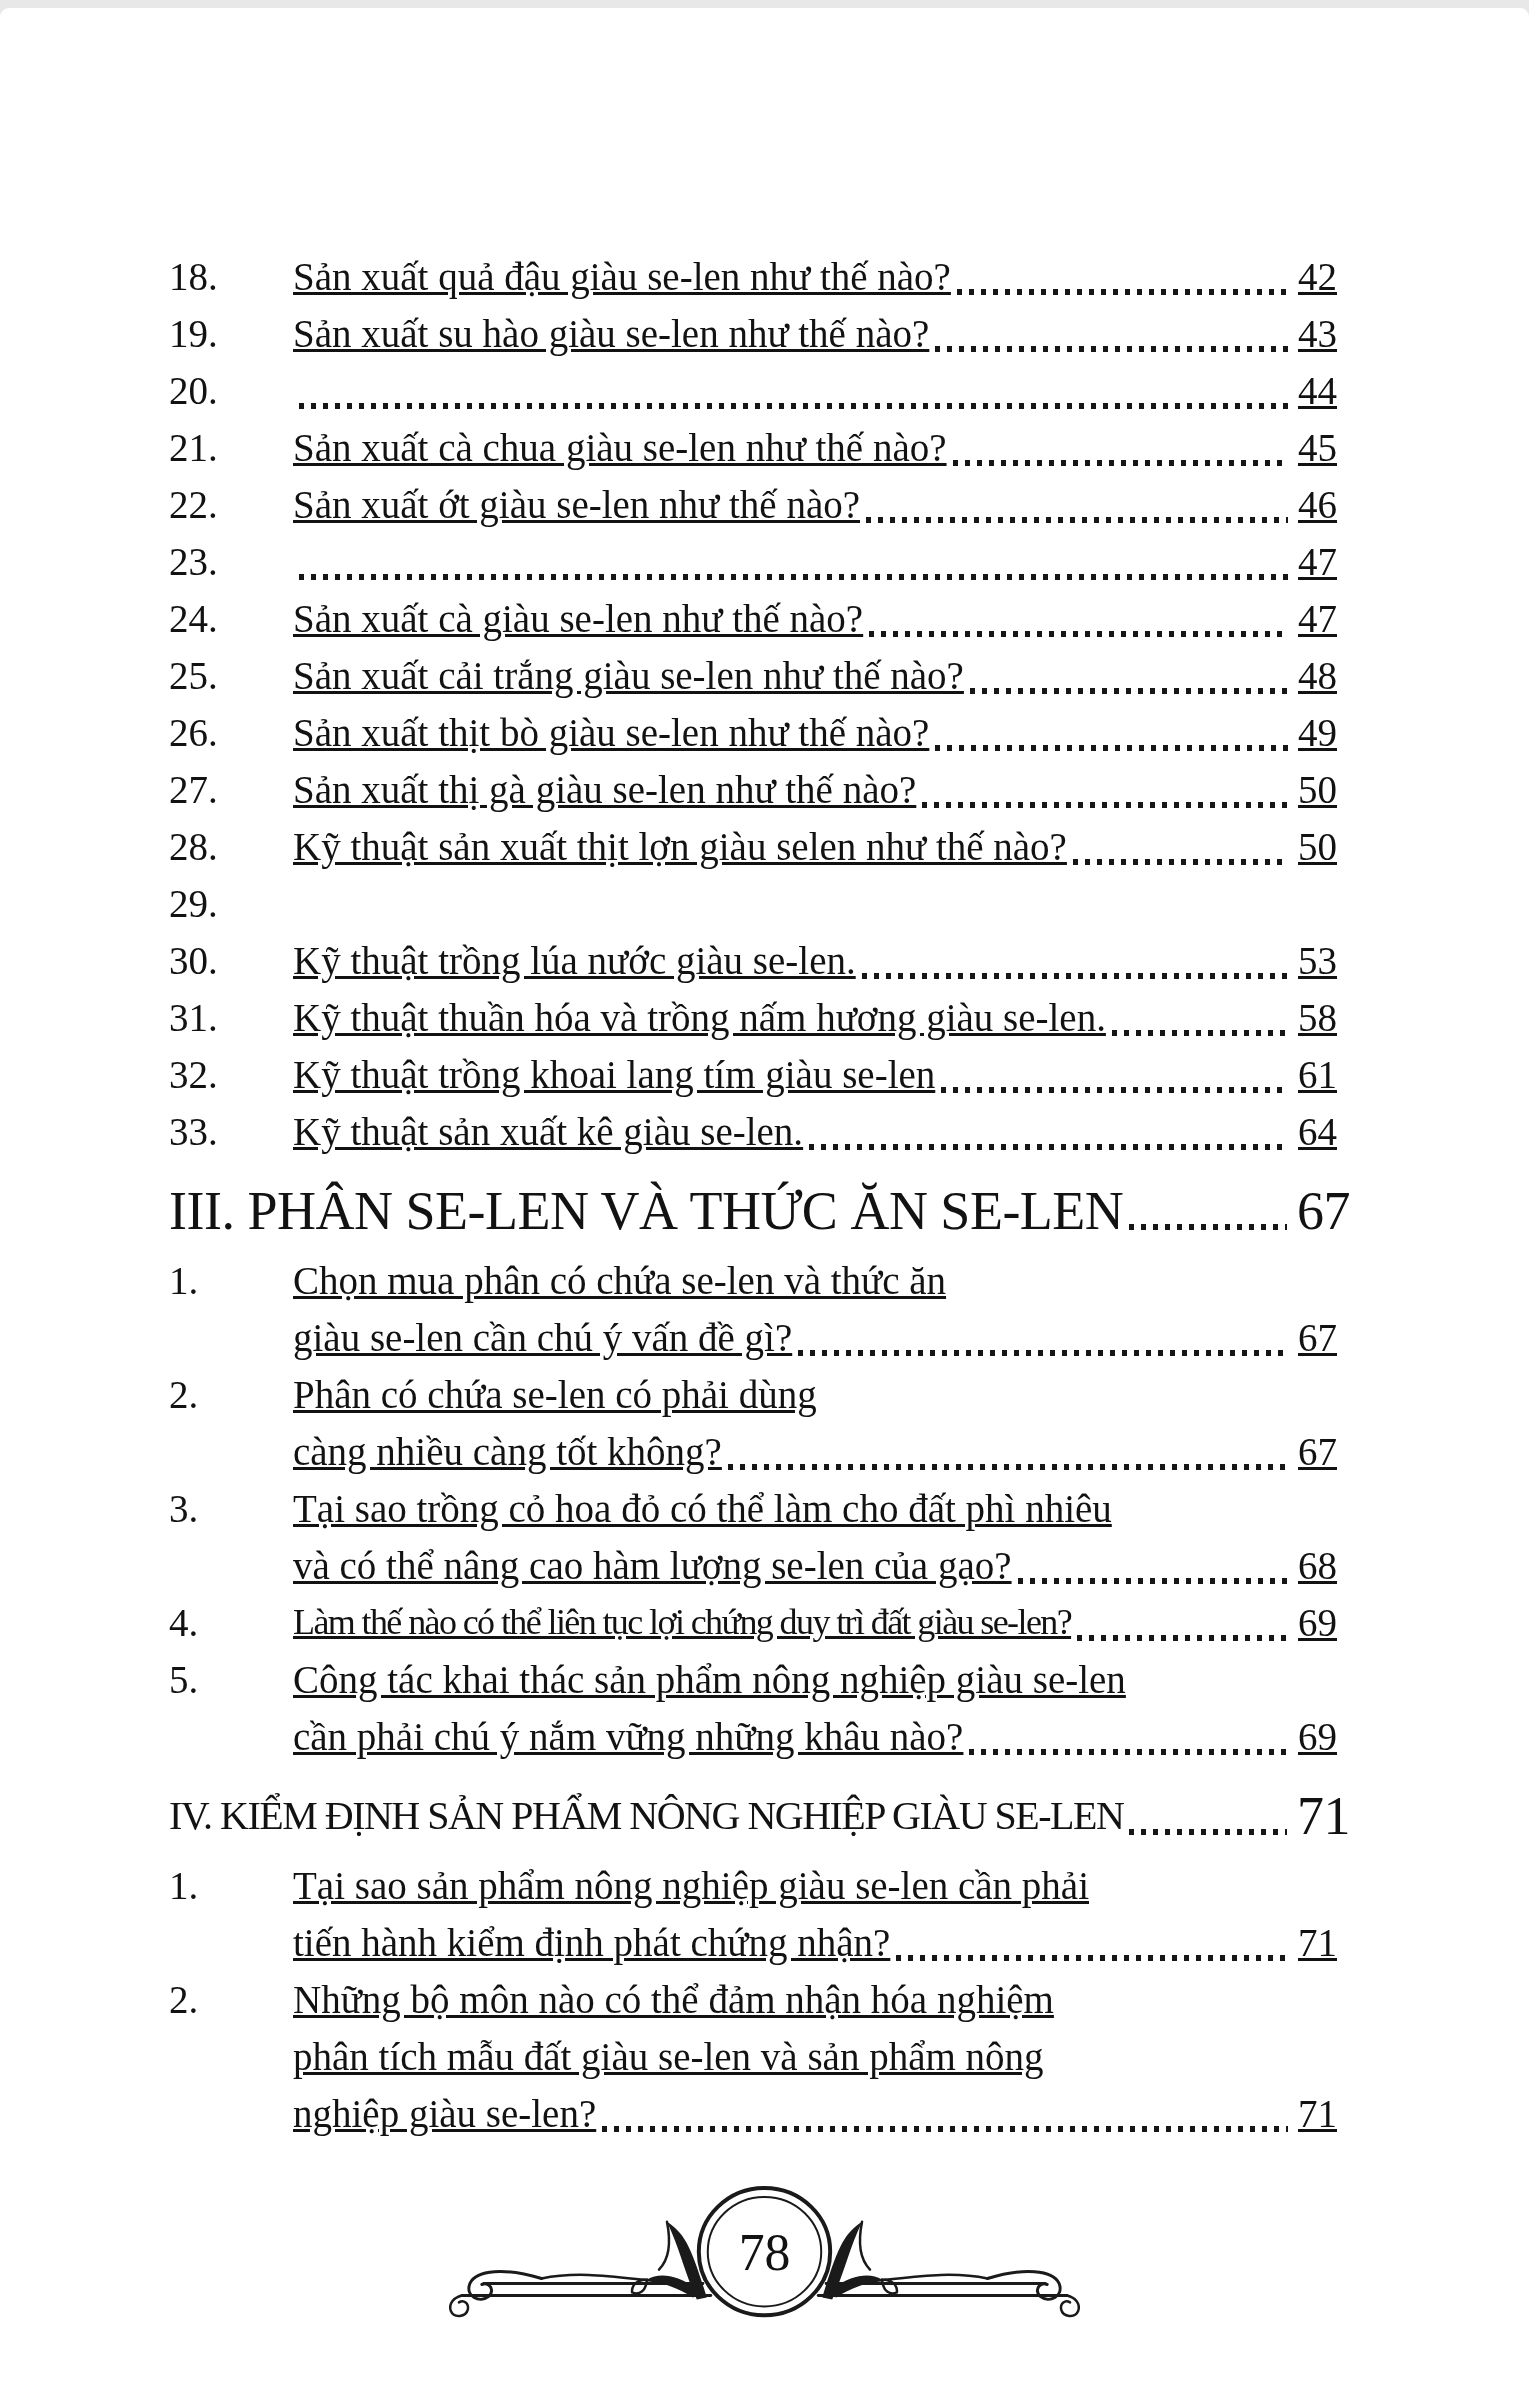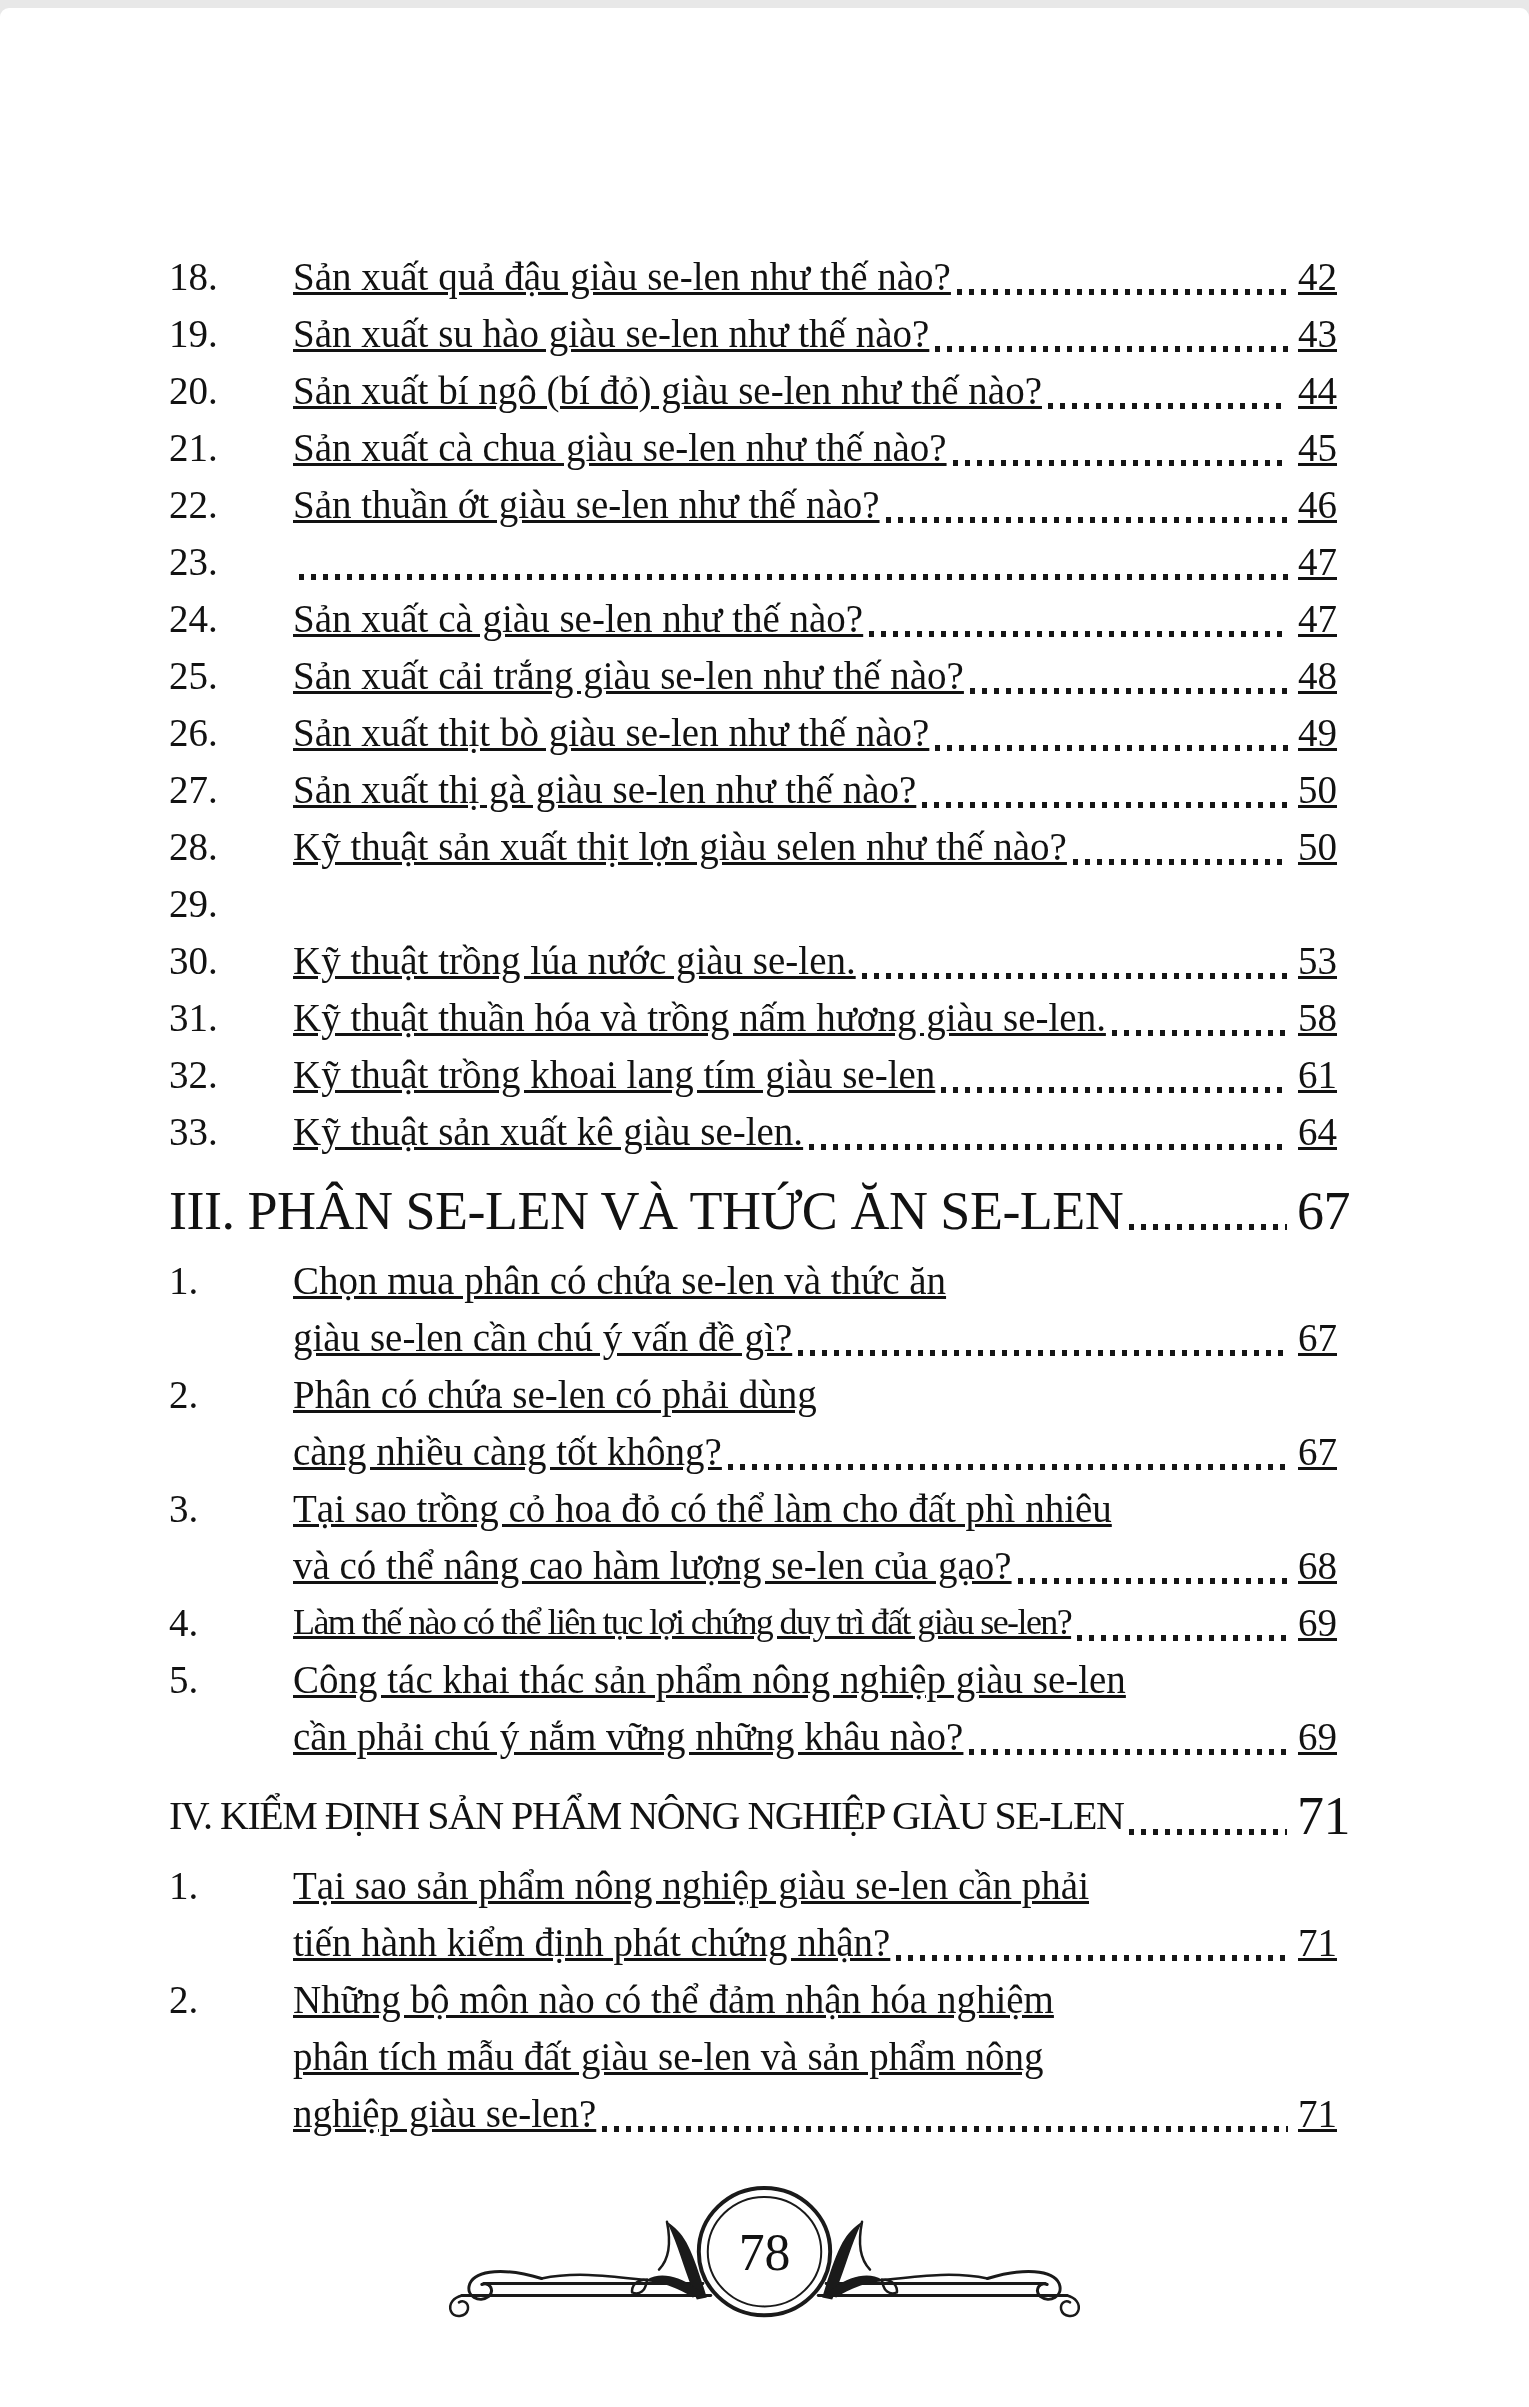--- a/index.html
+++ b/index.html
@@ -77,41 +77,40 @@
     <span class="txt">Sản xuất su hào giàu se-len như thế nào?</span>
     <span class="dots"></span>
     <span class="pg">43</span>
   </div>
         </span>
   </div>
       <div class="row item">
     <span class="num">20.</span>
     <span class="body">
           <div class="line lastline">
-    <span class="txt">Sản xuất bí ngô (bí đỏ) giàu se-len như thế nào?</span>
     <span class="dots"></span>
     <span class="pg">44</span>
   </div>
         </span>
   </div>
       <div class="row item">
     <span class="num">21.</span>
     <span class="body">
           <div class="line lastline">
     <span class="txt">Sản xuất cà chua giàu se-len như thế nào?</span>
     <span class="dots"></span>
     <span class="pg">45</span>
   </div>
         </span>
   </div>
       <div class="row item">
     <span class="num">22.</span>
     <span class="body">
           <div class="line lastline">
-    <span class="txt">Sản thuần ớt giàu se-len như thế nào?</span>
+    <span class="txt">Sản xuất ớt giàu se-len như thế nào?</span>
     <span class="dots"></span>
     <span class="pg">46</span>
   </div>
         </span>
   </div>
       <div class="row item">
     <span class="num">23.</span>
     <span class="body">
           <div class="line lastline">
     <span class="dots"></span>

